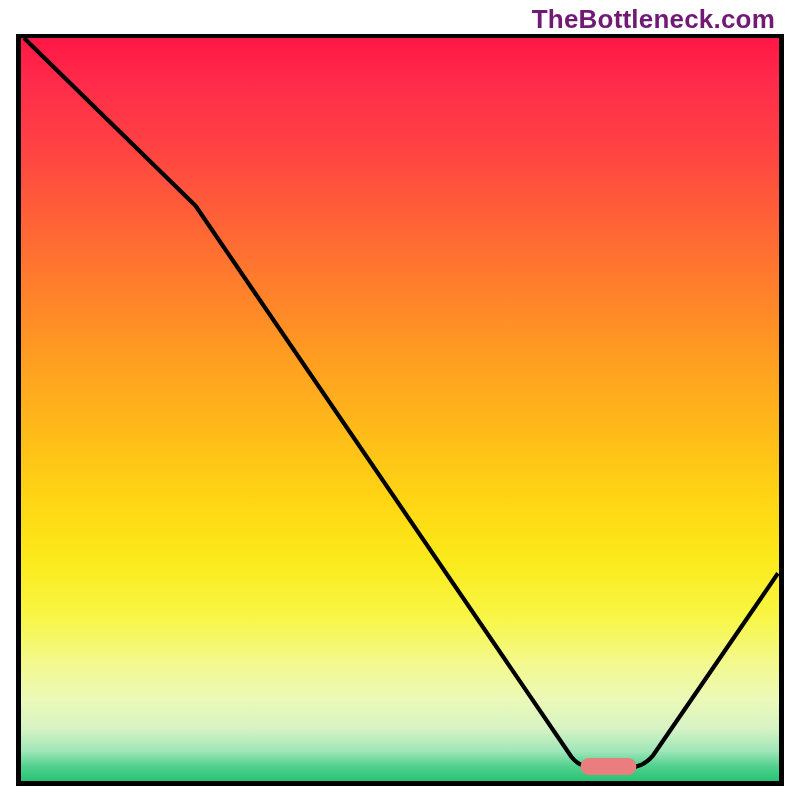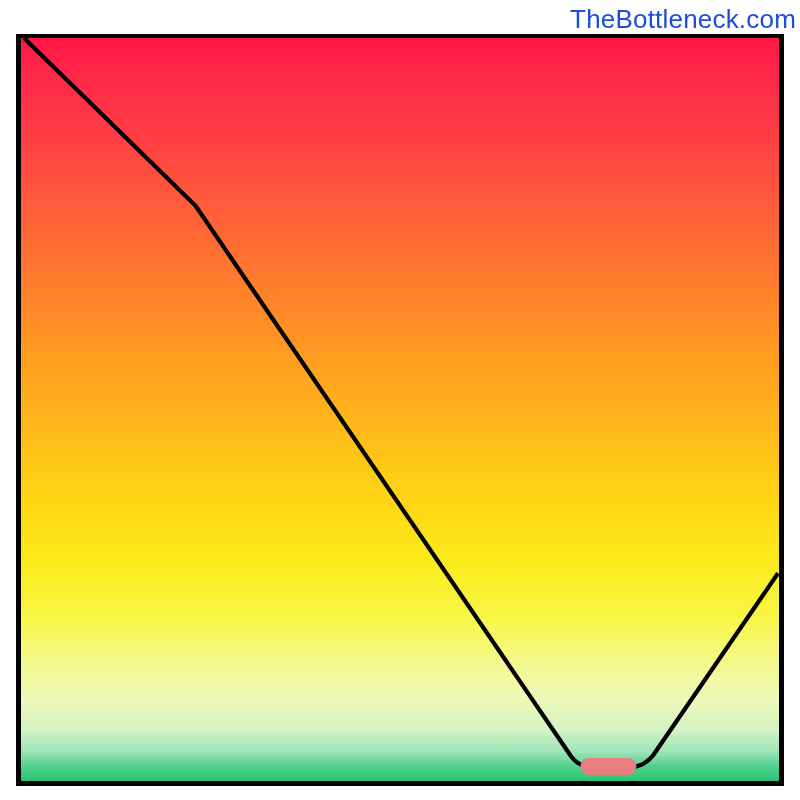--- a/index.html
+++ b/index.html
@@ -6,25 +6,25 @@
   body {
     width: 800px;
     height: 800px;
     background: #ffffff;
     position: relative;
     font-family: Arial, Helvetica, sans-serif;
   }
   .watermark {
     position: absolute;
     top: 4px;
-    right: 4px;
+    right: 25px;
     font-family: "Helvetica Neue", Arial, sans-serif;
     font-size: 26px;
-    font-weight: 400;
-    color: #1d4ed8;
+    font-weight: 700;
+    color: #701a75;
     letter-spacing: 0.2px;
   }
   .plot-frame {
     position: absolute;
     left: 16px;
     top: 34px;
     width: 768px;
     height: 752px;
     border: 5px solid #000;
     border-top: 4px solid #000;

